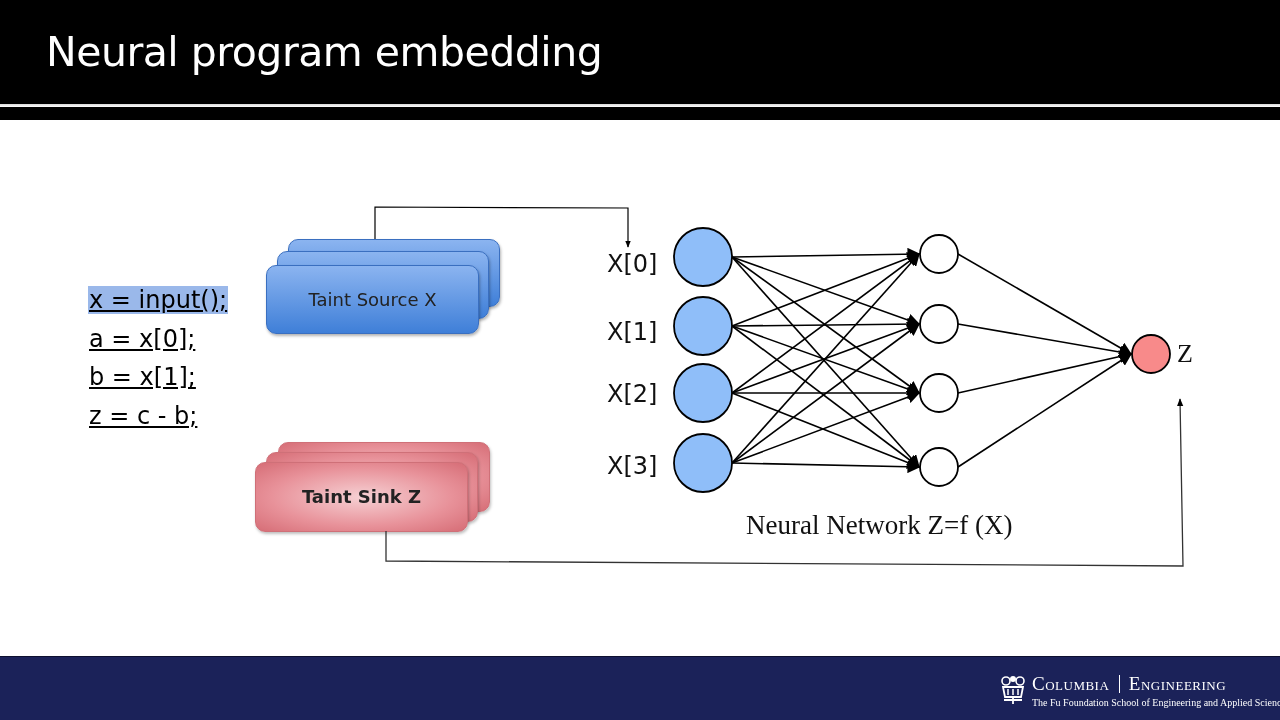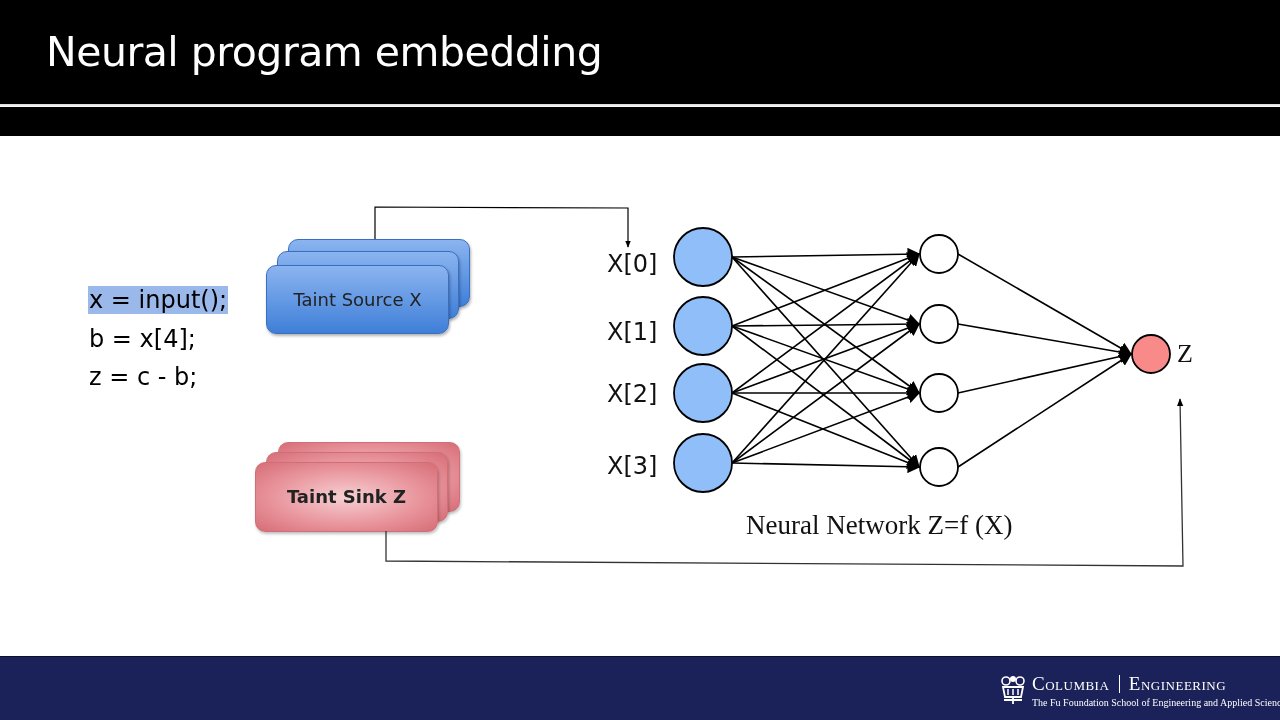--- a/index.html
+++ b/index.html
@@ -1,27 +1,27 @@
 <!DOCTYPE html>
 <html><head>
 <meta charset="utf-8">
 <style>
   html, body { margin:0; padding:0; }
   body { width:1280px; height:720px; position:relative; overflow:hidden; background:#ffffff; font-family:"Liberation Sans", sans-serif; }
-  .titlebar { position:absolute; left:0; top:0; width:1280px; height:136px; background:#000000; }
+  .titlebar { position:absolute; left:0; top:0; width:1280px; height:120px; background:#000000; }
   .title { position:absolute; left:46px; top:28px; color:#ffffff; font-family:"DejaVu Sans", sans-serif; font-size:41px; letter-spacing:-0.5px; white-space:nowrap; }
   .shadow-line { position:absolute; left:0; top:104px; width:1280px; height:3px; background:linear-gradient(#d8d8d8,#ffffff); }
 
   .code { position:absolute; left:88px; top:281px; font-family:"DejaVu Sans", sans-serif; font-size:24px; color:#000; }
   .code-line { height:38.7px; line-height:38.7px; white-space:nowrap; }
-  .code-line span { padding:0 1px; }
+  .code-line span { padding:0 1px;text-decoration:underline; }
   .hl-blue { background:#9ab8ea; }
   .hl-red { background:#e89a9c; }
 
-  .stack-box { position:absolute; border-radius:10px; }
+  .stack-box { position:absolute; border-radius:10px;padding-left:30px; }
   .src-box { background:linear-gradient(#8bb4f0,#3f7fd8); border:1px solid #3a6fc0; box-shadow:1px 2px 3px rgba(0,0,0,0.3); }
   .sink-box { background:radial-gradient(ellipse at center, #f6d0d3 0%, #e8929a 60%, #d66d76 100%); border:1px solid #cf7078; box-shadow:1px 2px 3px rgba(0,0,0,0.25);font-weight:bold; }
   .box-label { position:absolute; left:0; right:0; text-align:center; font-family:"DejaVu Sans", sans-serif; font-size:18px; color:#222; }
 
   svg.diagram { position:absolute; left:0; top:0; }
   .in-label { font-family:"DejaVu Sans", sans-serif; font-size:24px; fill:#111; }
   .nn-caption { font-family:"Liberation Serif", serif; font-size:27px; fill:#111; }
   .z-label { font-family:"Liberation Serif", serif; font-size:26px; fill:#111; }
 
   .footer { position:absolute; left:0; top:656px; width:1280px; height:64px; background:#1b2259; border-top:1px solid #0d1030; }
@@ -33,21 +33,22 @@
 </head>
 <body>
 
 <div class="titlebar">
   <div class="title">Neural program embedding</div>
 </div>
 <div class="shadow-line"></div>
 
 <div class="code">
   <div class="code-line"><span class="hl-blue">x = input();</span></div>
-  <div class="code-line"><span>b = x[4];</span></div>
+  <div class="code-line"><span>a = x[0];</span></div>
+  <div class="code-line"><span>b = x[1];</span></div>
   <div class="code-line"><span>z = c - b;</span></div>
 </div>
 
 <div>
   <div class="stack-box src-box" style="left:288px; top:239px; width:180px; height:66px;"></div>
   <div class="stack-box src-box" style="left:277px; top:251px; width:180px; height:66px;"></div>
   <div class="stack-box src-box" style="left:266px; top:265px; width:181px; height:67px;">
     <div class="box-label" style="top:23px;">Taint Source X</div>
   </div>
 </div>

